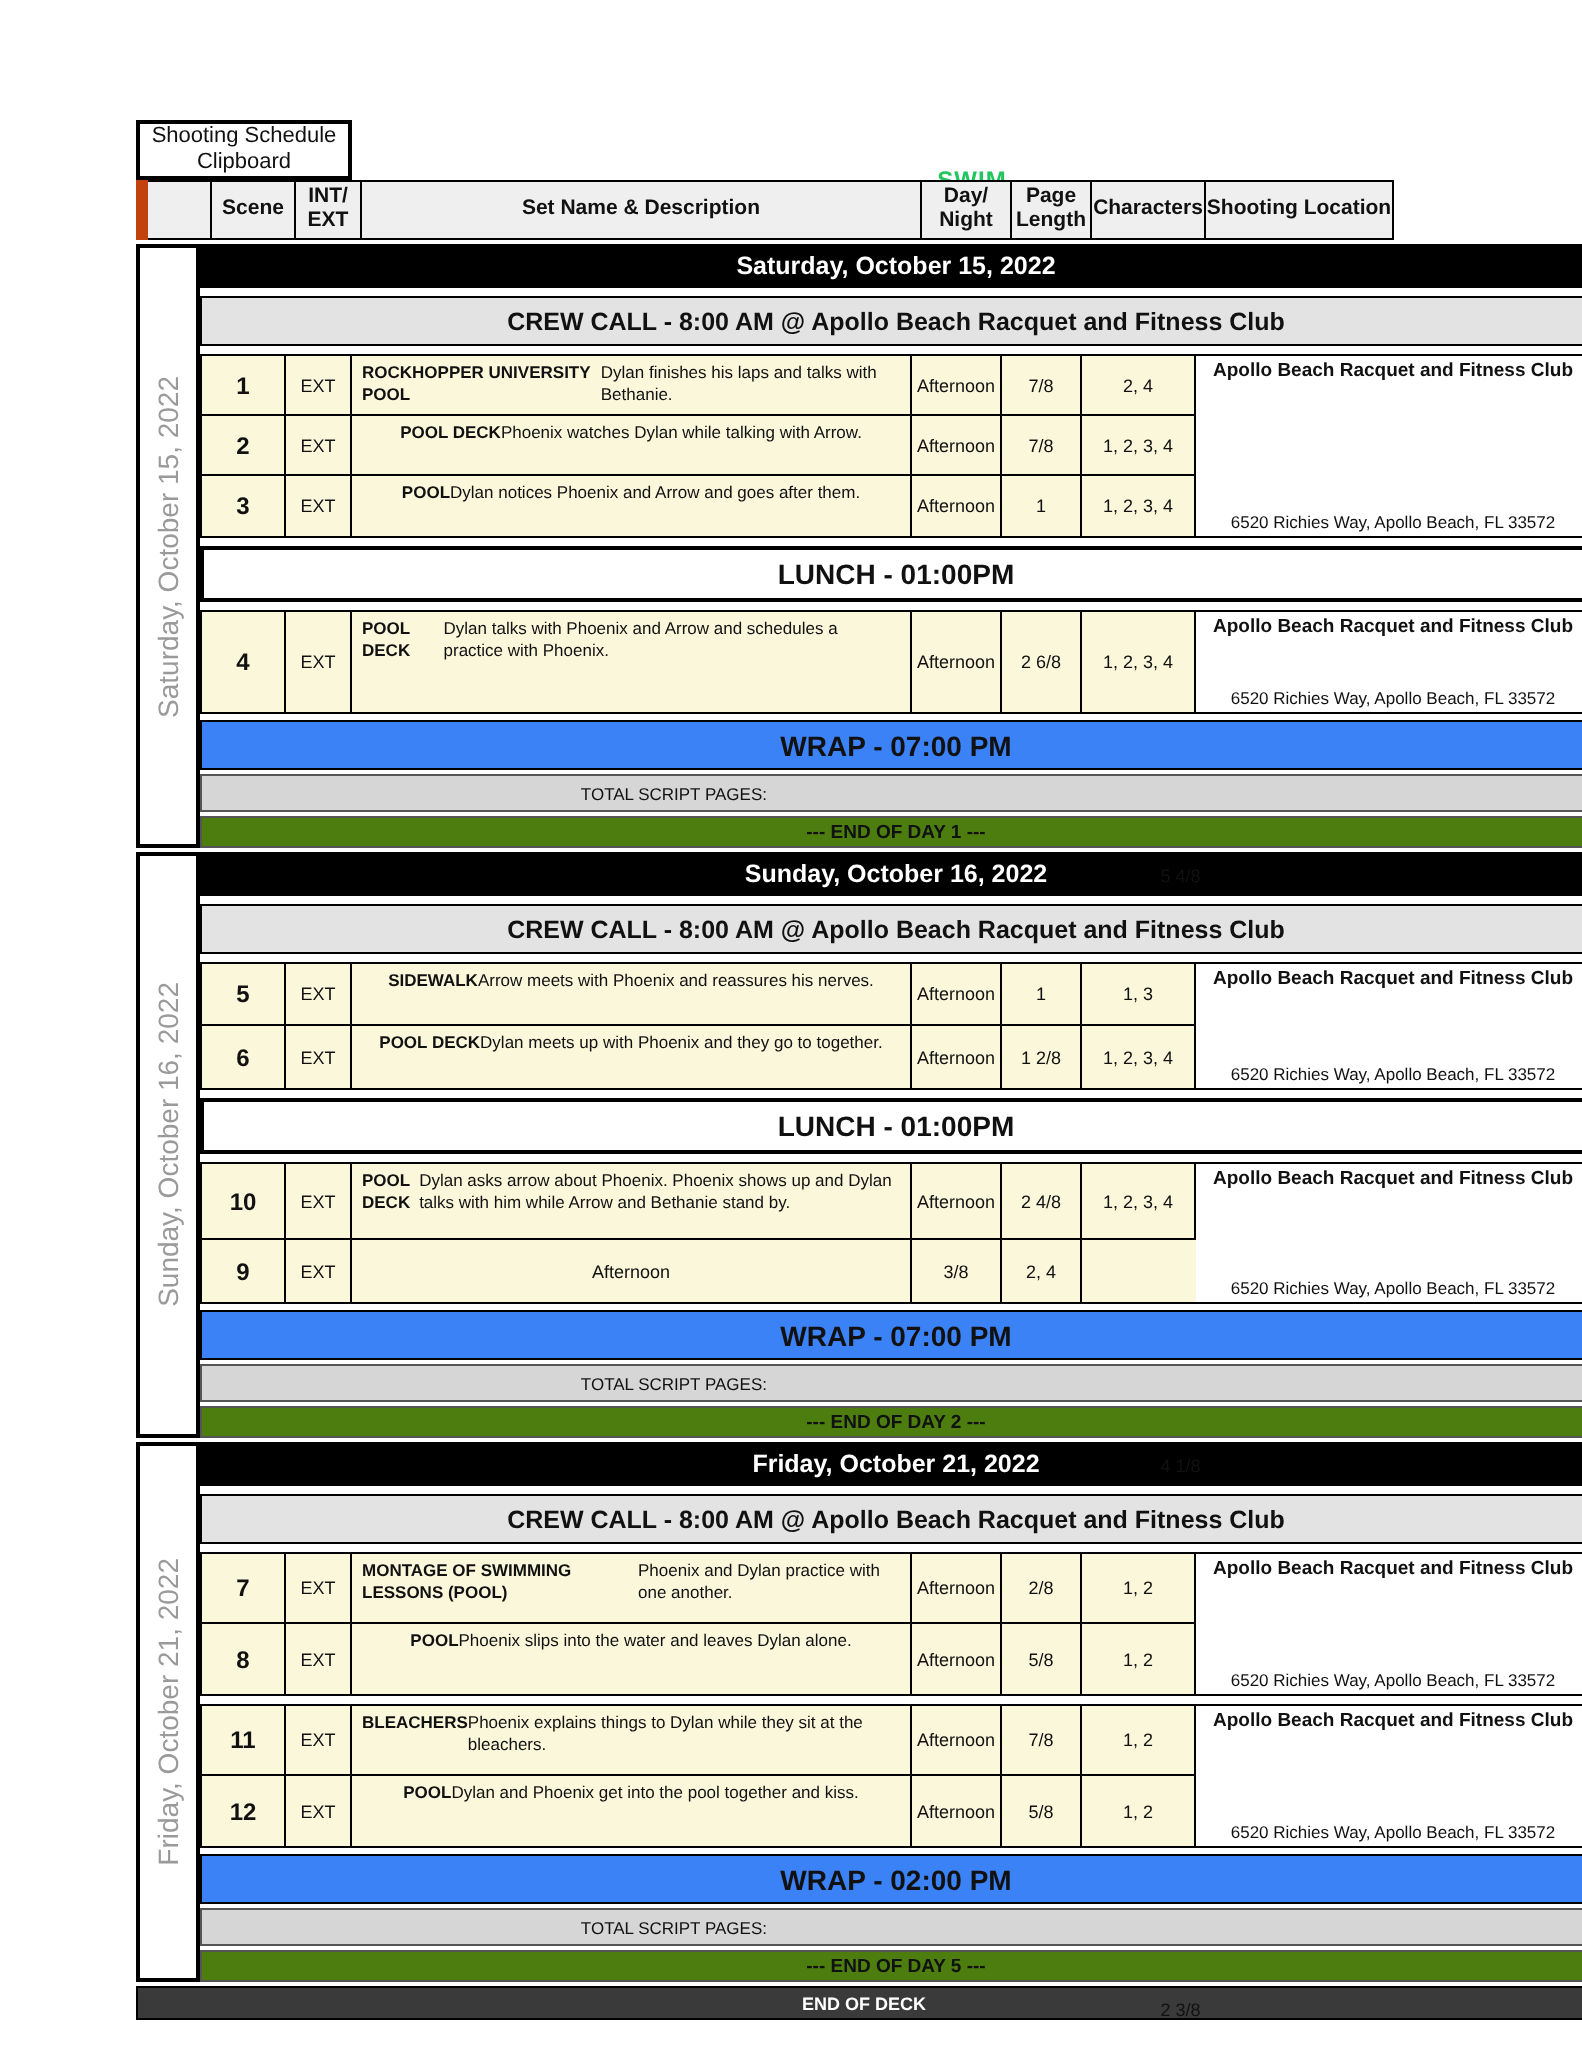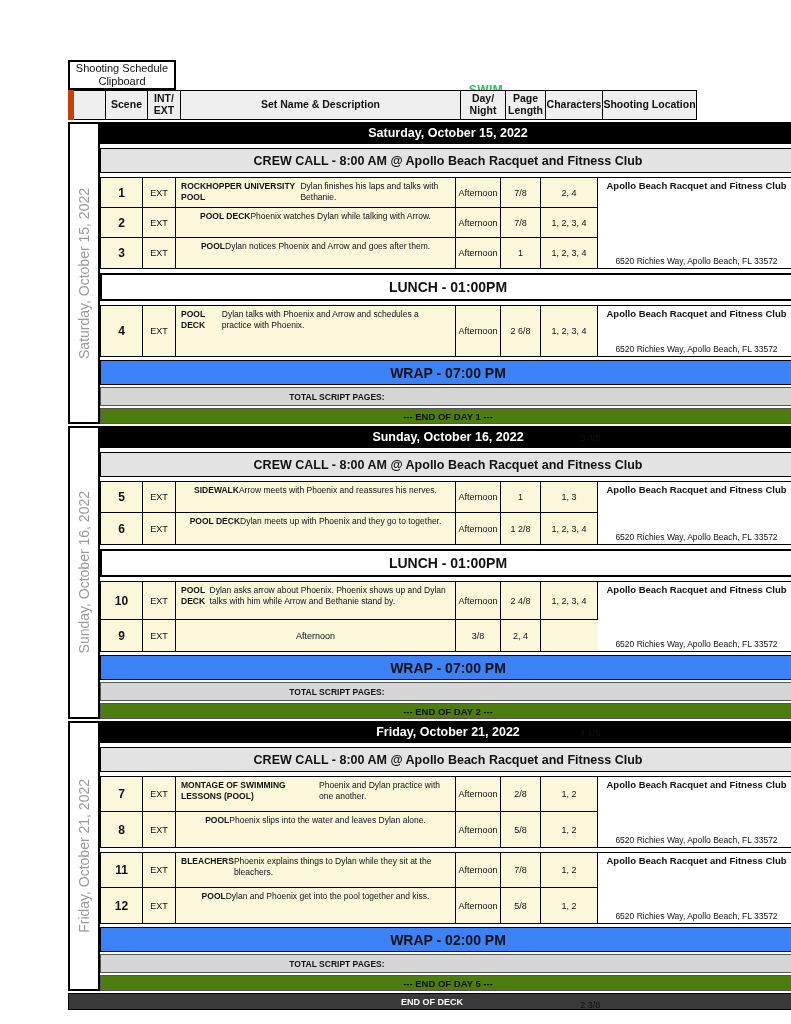--- a/index.html
+++ b/index.html
@@ -32,21 +32,21 @@
   .day-banner { height: 22px; background: #000; color: #fff; font-weight: bold; font-size: 12.5px;
     display: flex; align-items: center; justify-content: center; }
   .crew-banner { height: 25px; margin-top: 4px; background: #E3E3E3; border: 1.5px solid #000;
     font-weight: bold; font-size: 12.5px; display: flex; align-items: center; justify-content: center; }
   .lunch-banner { height: 28px; margin-top: 4px; background: #fff; border: 2px solid #000;
     font-weight: bold; font-size: 14px; display: flex; align-items: center; justify-content: center; }
   .wrap-banner { height: 25px; margin-top: 3px; background: #3b82f6; border: 1.5px solid #000;
     font-weight: bold; font-size: 14px; display: flex; align-items: center; justify-content: center; }
   .total-row { height: 19px; margin-top: 2px; background: #D6D6D6; border: 1px solid #555; position: relative; }
   .total-label { position: absolute; left: 0; width: 68%; top: 50%; transform: translateY(-50%);
-    text-align: center; font-size: 8.5px; font-weight: bold; }
+    text-align: center; font-size: 8.5px; font-weight: normal; }
   .total-value { position: absolute; left: 58%; width: 25%; top: 50%; transform: translateY(-50%);
     text-align: center; font-size: 9px; font-weight: normal; margin-top: 41px; }
   .endday-row { height: 16px; margin-top: 2px; background: #4d7c0f; border: 1px solid #555;
     display: flex; align-items: center; justify-content: center; font-size: 9.5px; font-weight: bold; }
 
   
   .scene-block { display: flex; margin-top: 4px; border: 1.5px solid #000; background: #fff; }
   .block-rows { width: 497px; display: flex; flex-direction: column; }
   .scene-row { display: grid; grid-template-columns: 42px 33px 280px 45px 40px 57px;
     border-bottom: 1px solid #000; background: #FAF7DA; }

